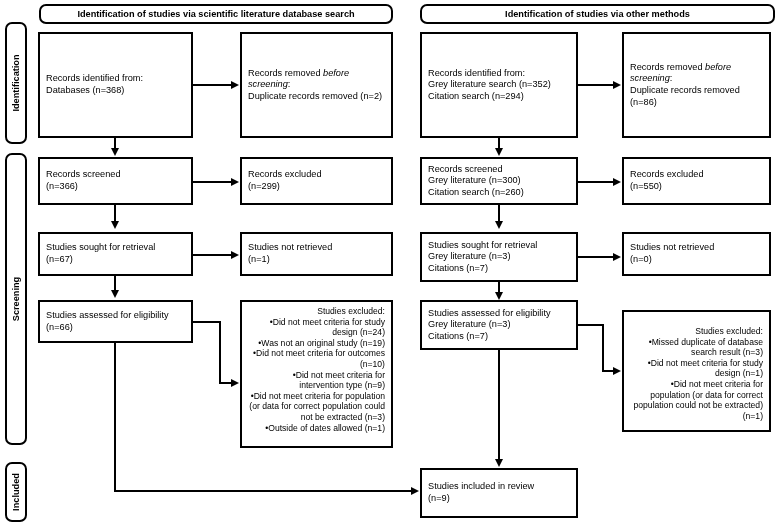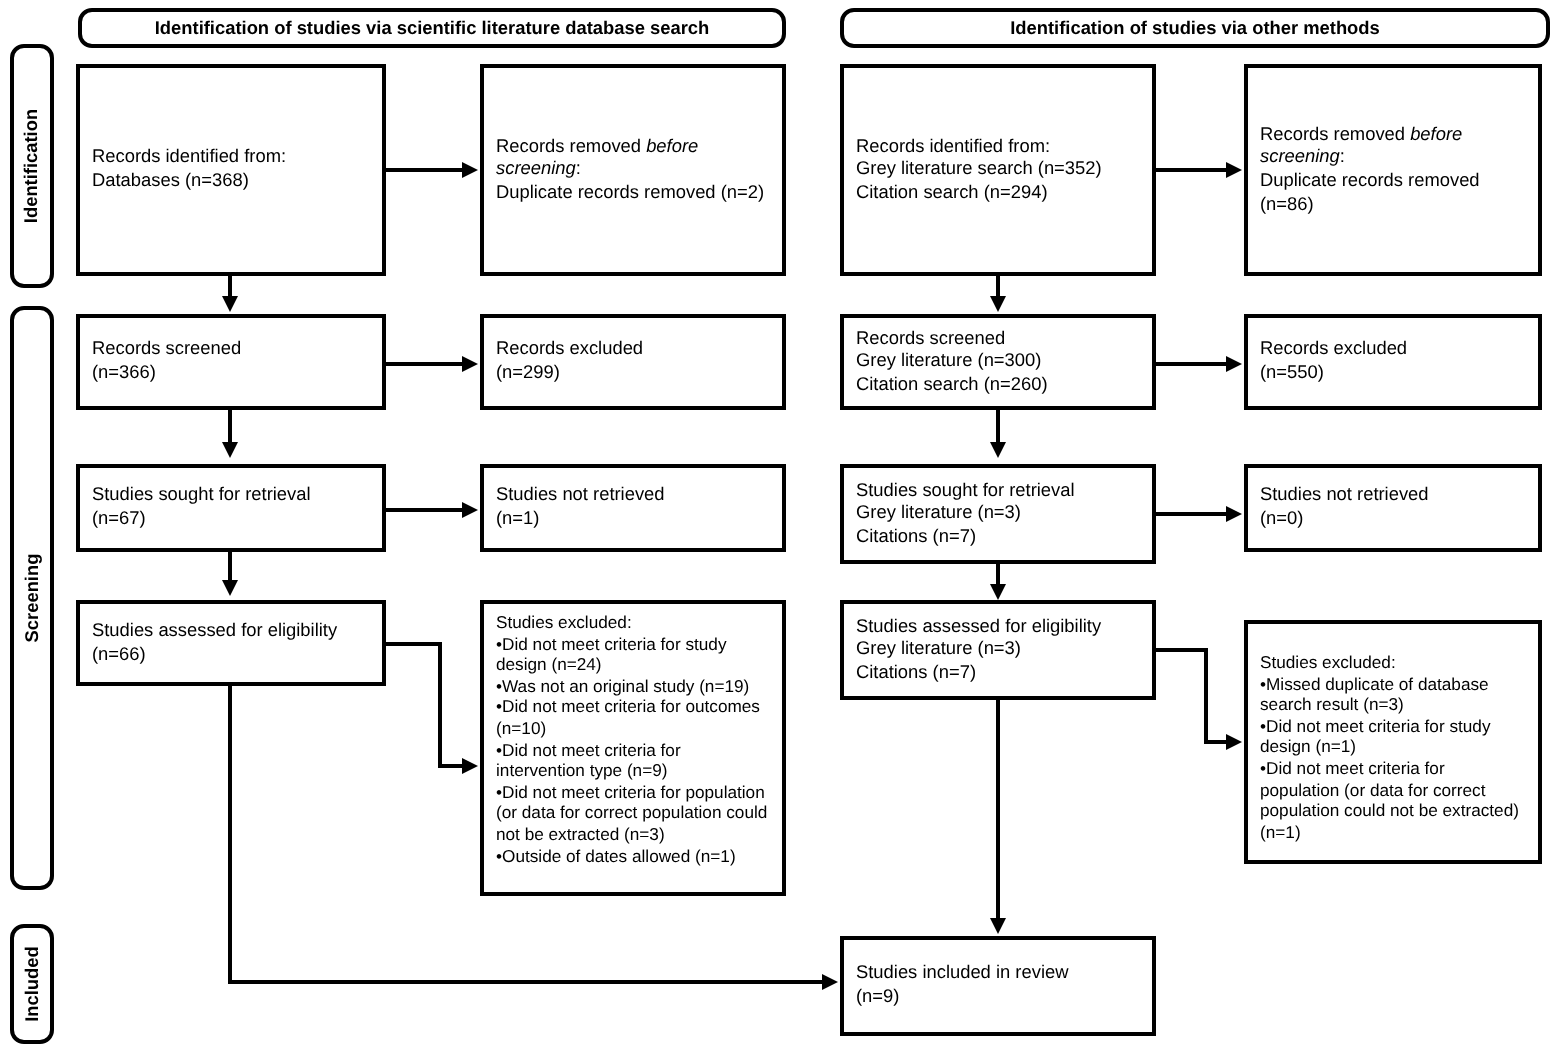--- a/index.html
+++ b/index.html
@@ -23,21 +23,21 @@
     border: 2px solid #000000;
     background: #ffffff;
     color: #000000;
     font-size: 9.2px;
     line-height: 11.6px;
     padding: 4px 6px;
     white-space: pre-line;
     display: flex;
     align-items: center;
   }
-  .box.top-align { align-items: flex-start; }
+  .box.top-align { align-items: flex-start; text-align: right; }
 
   
   .banner {
     position: absolute;
     box-sizing: border-box;
     border: 2px solid #000000;
     border-radius: 7px;
     background: #ffffff;
     color: #000000;
     font-size: 9.2px;

